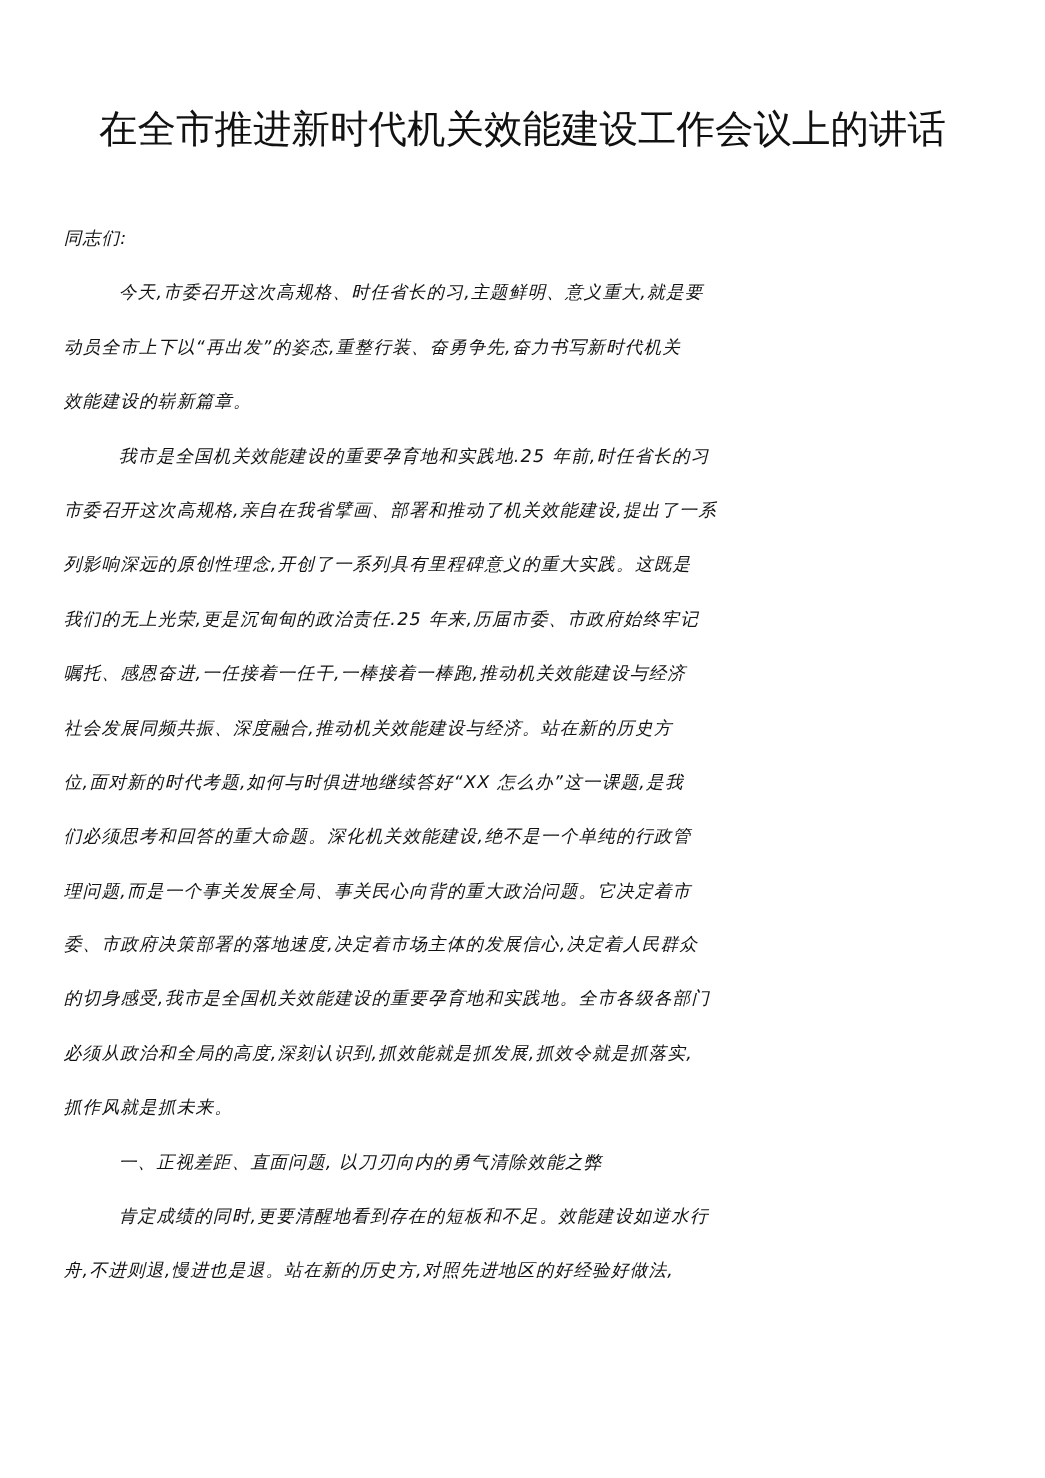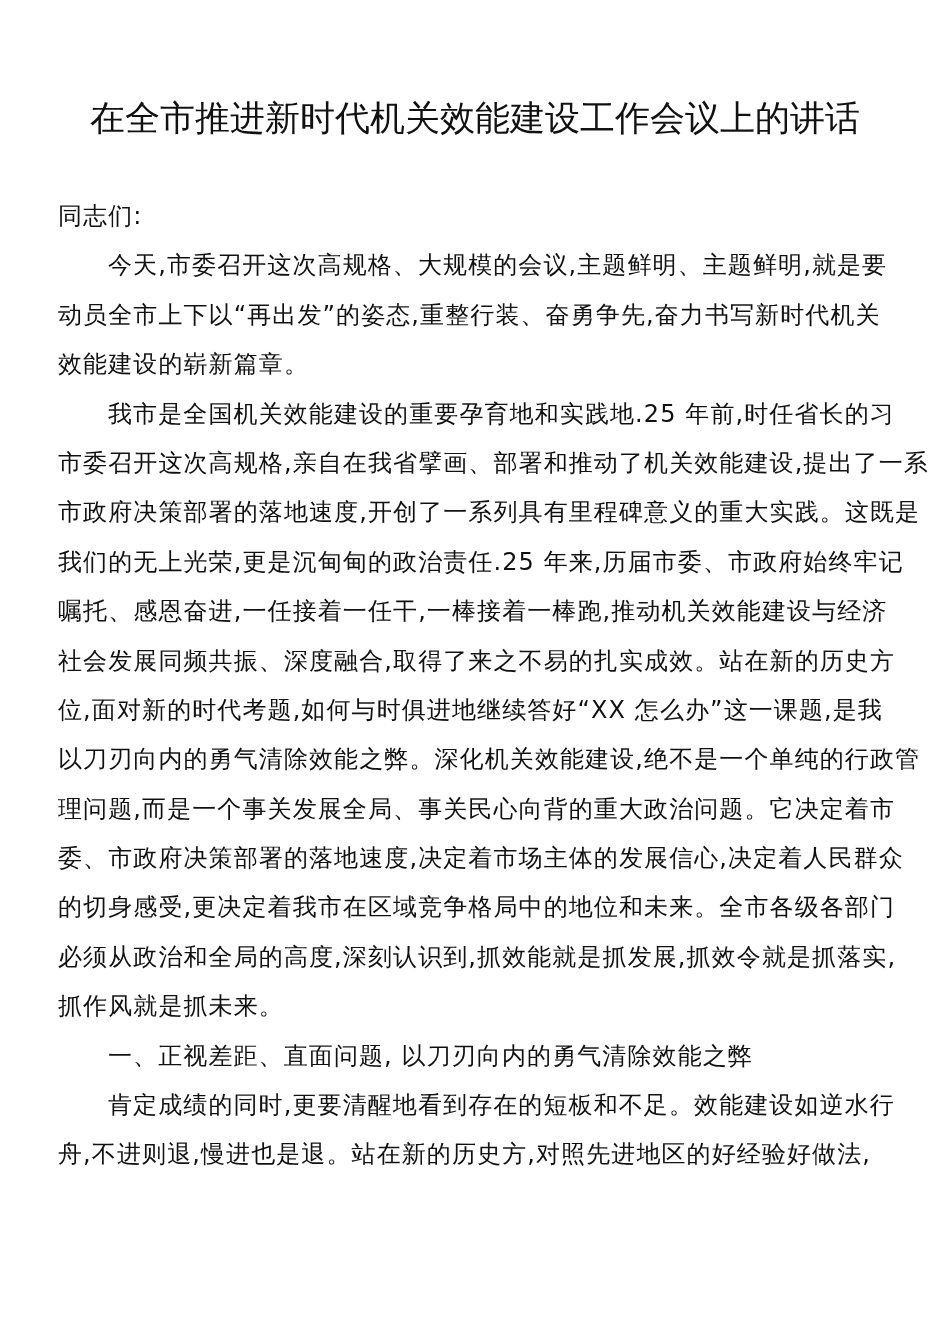--- a/index.html
+++ b/index.html
@@ -37,59 +37,60 @@
     color: #111111;
   }
   .body {
     position: absolute;
     left: 58px;
     top: 164px;
     width: 834px;
   }
   .line {
     display: block;
-    font-size: 24px;
+    font-size: 16px;
     height: 49.4px;
     line-height: 49.4px;
     white-space: nowrap;
     letter-spacing: 1.1px;
+    font-style: italic;
   }
   .indent {
     padding-left: 50px;
   }
 </style>
 </head>
 <body>
 
 <div class="page">
 
   <div class="title">在全市推进新时代机关效能建设工作会议上的讲话</div>
 
   <div class="body">
 
     <div class="line">同志们:</div>
 
     <div>
-      <div class="line indent">今天,市委召开这次高规格、大规模的会议,主题鲜明、主题鲜明,就是要</div>
+      <div class="line indent">今天,市委召开这次高规格、时任省长的习,主题鲜明、意义重大,就是要</div>
       <div class="line">动员全市上下以“再出发”的姿态,重整行装、奋勇争先,奋力书写新时代机关</div>
       <div class="line">效能建设的崭新篇章。</div>
     </div>
 
     <div>
       <div class="line indent">我市是全国机关效能建设的重要孕育地和实践地.25 年前,时任省长的习</div>
       <div class="line">市委召开这次高规格,亲自在我省擘画、部署和推动了机关效能建设,提出了一系</div>
-      <div class="line">市政府决策部署的落地速度,开创了一系列具有里程碑意义的重大实践。这既是</div>
+      <div class="line">列影响深远的原创性理念,开创了一系列具有里程碑意义的重大实践。这既是</div>
       <div class="line">我们的无上光荣,更是沉甸甸的政治责任.25 年来,历届市委、市政府始终牢记</div>
       <div class="line">嘱托、感恩奋进,一任接着一任干,一棒接着一棒跑,推动机关效能建设与经济</div>
-      <div class="line">社会发展同频共振、深度融合,取得了来之不易的扎实成效。站在新的历史方</div>
+      <div class="line">社会发展同频共振、深度融合,推动机关效能建设与经济。站在新的历史方</div>
       <div class="line">位,面对新的时代考题,如何与时俱进地继续答好“XX 怎么办”这一课题,是我</div>
-      <div class="line">以刀刃向内的勇气清除效能之弊。深化机关效能建设,绝不是一个单纯的行政管</div>
+      <div class="line">们必须思考和回答的重大命题。深化机关效能建设,绝不是一个单纯的行政管</div>
       <div class="line">理问题,而是一个事关发展全局、事关民心向背的重大政治问题。它决定着市</div>
       <div class="line">委、市政府决策部署的落地速度,决定着市场主体的发展信心,决定着人民群众</div>
-      <div class="line">的切身感受,更决定着我市在区域竞争格局中的地位和未来。全市各级各部门</div>
+      <div class="line">的切身感受,我市是全国机关效能建设的重要孕育地和实践地。全市各级各部门</div>
       <div class="line">必须从政治和全局的高度,深刻认识到,抓效能就是抓发展,抓效令就是抓落实,</div>
       <div class="line">抓作风就是抓未来。</div>
     </div>
 
     <div>
       <div class="line indent">一、正视差距、直面问题, 以刀刃向内的勇气清除效能之弊</div>
     </div>
 
     <div>
       <div class="line indent">肯定成绩的同时,更要清醒地看到存在的短板和不足。效能建设如逆水行</div>

